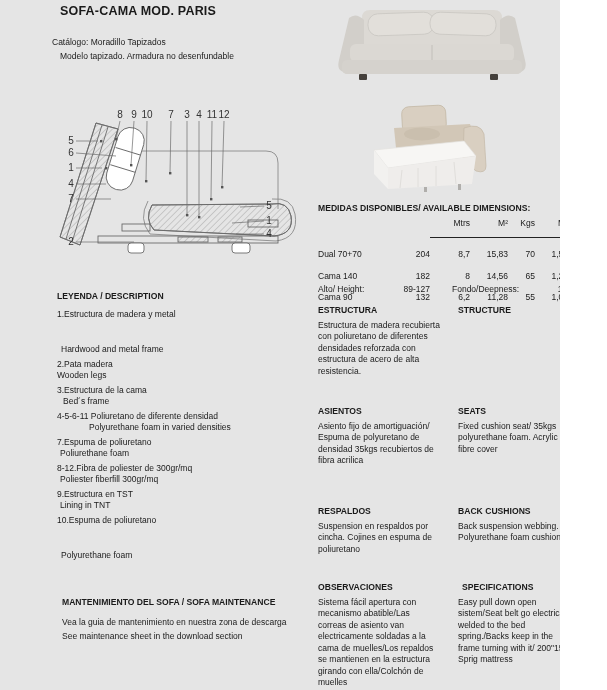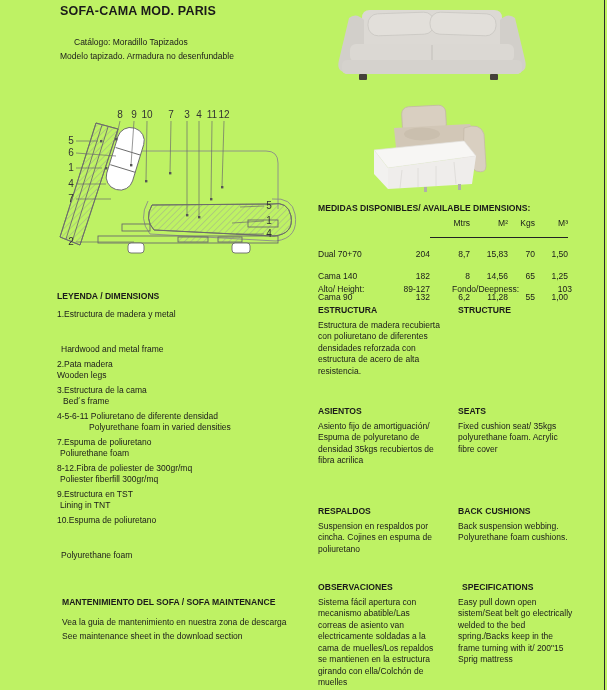--- a/index.html
+++ b/index.html
@@ -1,24 +1,24 @@
 <!DOCTYPE html>
 <html><head>
 <meta charset="utf-8">
 <style>
   html,body{margin:0;padding:0;background:#fff;}
   #page{
-    position:relative; width:607px; height:690px; overflow:hidden;
-    background:#bef264; color:#1a1a1a;
+    position:relative; width:560px; height:690px; overflow:hidden;
+    background:#e5e5e5; color:#1a1a1a;
     font-family:"Liberation Sans", sans-serif;
     font-size:8.5px; line-height:11.5px;
   }
   .abs{position:absolute;}
   #doc-title{left:60px; top:4px; font-size:12.5px; line-height:15px; font-weight:bold; letter-spacing:.2px;}
-  #catalog1{left:74px; top:37px;text-align:right;}
+  #catalog1{left:52px; top:37px;text-align:right;}
   #catalog2{left:60px; top:51px;}
 
   
   #right-border{left:604px; top:0; width:1px; height:690px; background:#2a2a2a;}
 
   
   #dim-table{left:318px; top:203px; width:256px;}
   #dim-table .t-title{font-size:8.6px; font-weight:bold; margin-bottom:3px;}
   .t-grid{display:grid; grid-template-columns:82px 30px 40px 38px 27px 33px; row-gap:10px;}
   .t-grid .c{white-space:nowrap;}
@@ -218,21 +218,21 @@
   </div>
 
   <div id="alto-row" class="abs">
     <div>Alto/ Height:</div>
     <div class="num">89-127</div>
     <div style="padding-left:22px;">Fondo/Deepness:</div>
     <div class="num">103</div>
   </div>
 
   <div id="legend" class="abs">
-    <div class="l-head">LEYENDA / DIMENSIONS</div>
+    <div class="l-head">LEYENDA / DESCRIPTION</div>
     <div class="l-item">
       <div>1.Estructura de madera y metal</div>
       <div class="ind2">Hardwood and metal frame</div>
     </div>
     <div class="l-item">
       <div>2.Pata madera</div>
       <div class="ind0">Wooden legs</div>
     </div>
     <div class="l-item">
       <div>3.Estructura de la cama</div>

